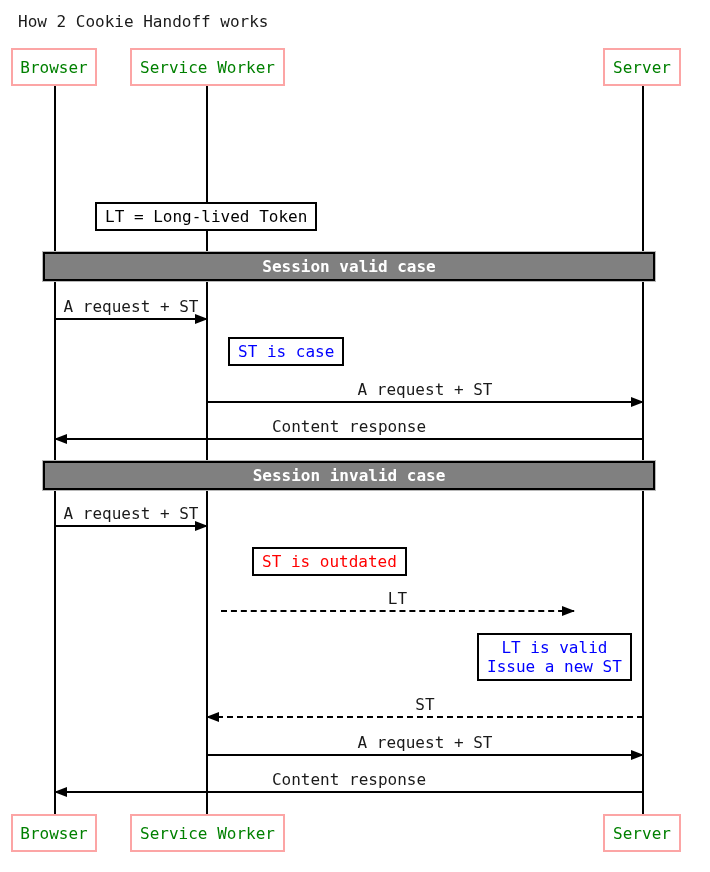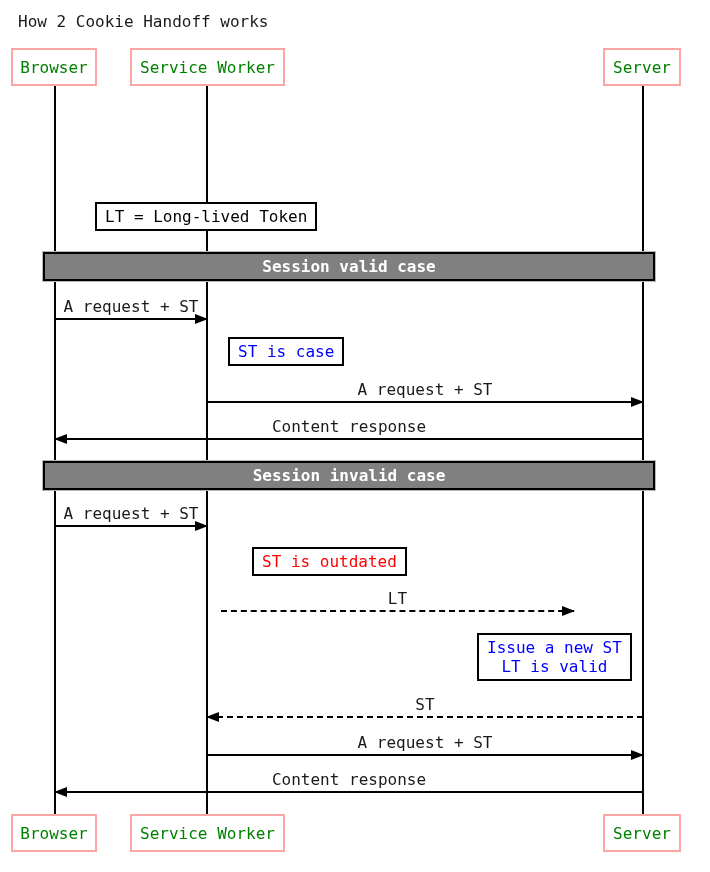--- a/index.html
+++ b/index.html
@@ -120,22 +120,22 @@
   <div class="note note-red" style="left:228px;top:547px;margin-left:24px;">ST is outdated</div>
 
   <div class="msg" style="left:221px;top:590px;width:353px;">
     <div class="lbl">LT</div>
     <div class="line dashed">
         <div class="head right"></div>
       </div>
   </div>
 
   <div class="note note-blue note-center" style="left:477px;top:633px;">
+    <div>LT is valid</div>
     <div>Issue a new ST</div>
-    <div>LT is valid</div>
   </div>
 
   <div class="msg" style="left:207px;top:696px;width:436px;">
     <div class="lbl">ST</div>
     <div class="line dashed">
         <div class="head left"></div>
       </div>
   </div>
 
   <div class="msg" style="left:207px;top:734px;width:436px;">

